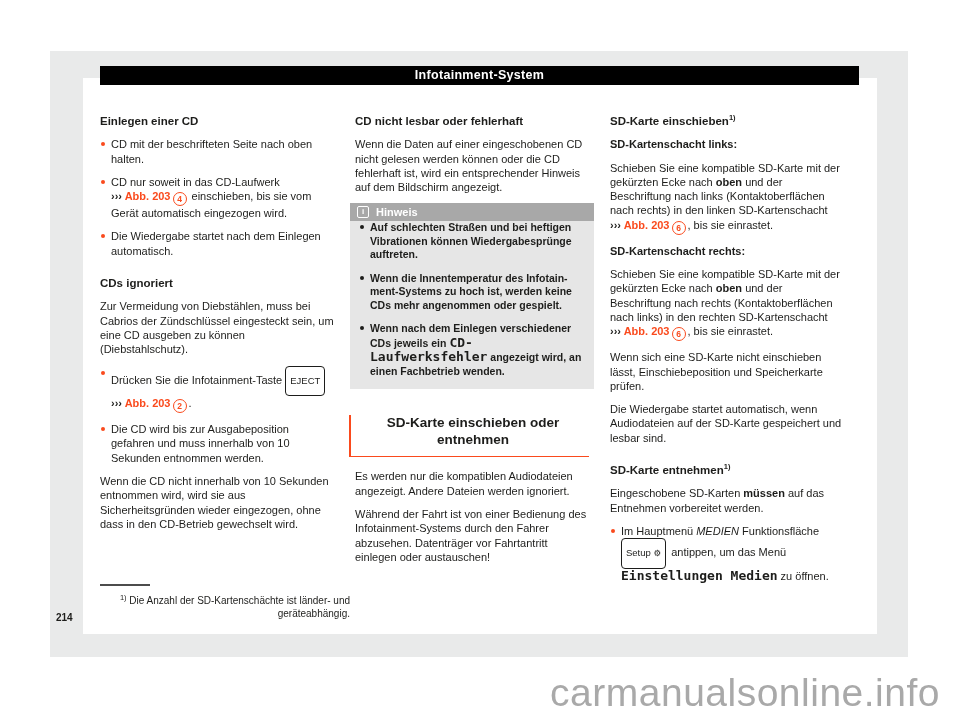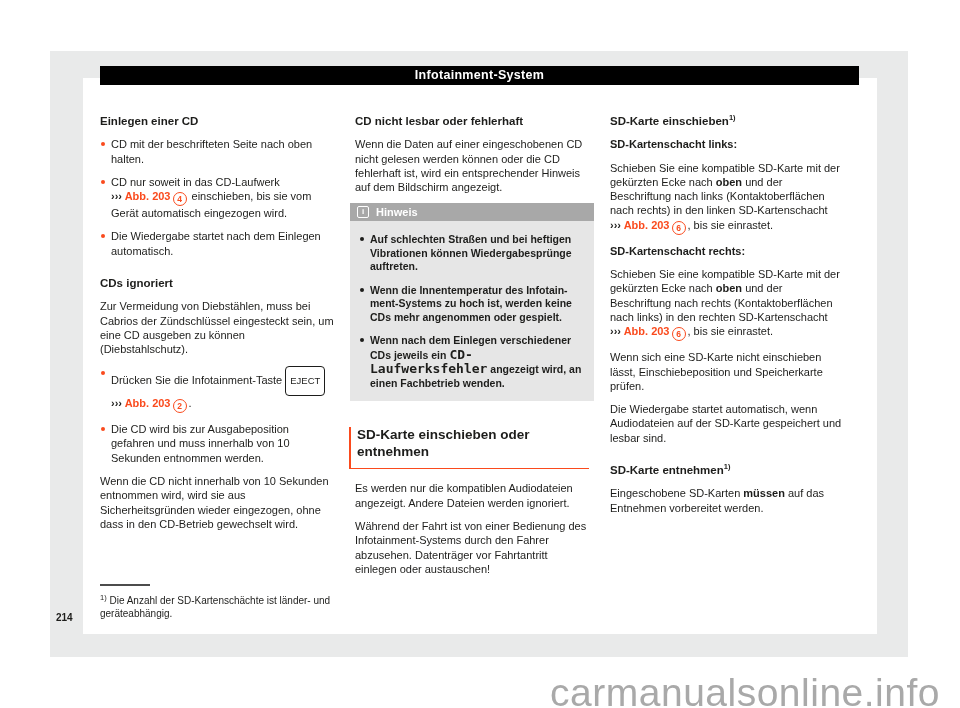--- a/index.html
+++ b/index.html
@@ -54,32 +54,32 @@
   .mono.bold{font-weight:700;}
   .note{background:#e6e6e6;margin:6px -5px 0;}
   .note-head{
     background:#a8a8a8;color:#ffffff;font-weight:700;font-size:11px;
     padding:2px 7px;display:flex;align-items:center;gap:7px;line-height:14px;
   }
   .info-ic{
     width:10px;height:10px;border:1px solid #ffffff;border-radius:2px;
     font-size:8px;line-height:10px;text-align:center;font-weight:700;flex:none;
   }
-  .note-body{padding:12px 9px 1px;font-weight:700;font-size:10.5px;line-height:13.5px;}
+  .note-body{padding:0 9px 1px;font-weight:700;font-size:10.5px;line-height:13.5px;}
   .note-body .bullet{margin:0 0 10px;}
   .note-body .dot{background:#1d1d1b;margin-top:4px;}
   .section-head{
     margin:26px 0 12px -6px;padding:0 0 8px 6px;
     border-left:2px solid #fa4a1d;border-bottom:1px solid #fa4a1d;
-    font-size:13.5px;font-weight:700;line-height:16.5px;
+    font-size:13.5px;font-weight:700;line-height:16.5px;text-align:center;
   }
   sup{font-size:7.5px;vertical-align:super;line-height:0;}
   .footnote{
     position:absolute;left:17px;top:506px;width:250px;
-    font-size:10px;line-height:13px;
+    font-size:10px;line-height:13px;text-align:right;
   }
   .fn-rule{width:50px;height:2px;background:#4c4c4c;margin:0 0 8px;}
   .pagenum{position:absolute;left:56px;top:612px;font-size:10px;font-weight:700;color:#1d1d1b;}
   .watermark{
     position:absolute;right:20px;top:671px;
     font-size:39px;color:#a9a9a9;letter-spacing:.5px;
   }
 </style>
 </head>
 <body>
@@ -172,20 +172,24 @@
 
       <p><span>Schieben Sie eine kompatible SD-Karte mit der gekürzten Ecke nach </span><span class="bold">oben</span><span> und der Beschriftung nach rechts (Kontaktoberflächen nach links) in den rechten SD-Kartenschacht</span><br><span class="chev">››› </span><span class="ref-link">Abb. 203</span><span class="circ">6</span><span>, bis sie einrastet.</span></p>
 
       <p>Wenn sich eine SD-Karte nicht einschieben lässt, Einschiebeposition und Speicherkarte prüfen.</p>
       <p>Die Wiedergabe startet automatisch, wenn Audiodateien auf der SD-Karte gespeichert und lesbar sind.</p>
 
       <div class="colhead gap"><span>SD-Karte entnehmen</span><sup>1)</sup></div>
 
       <p><span>Eingeschobene SD-Karten </span><span class="bold">müssen</span><span> auf das Entnehmen vorbereitet werden.</span></p>
 
+      <div class="bullet">
+        <span class="dot"></span>
+        <span class="btext"><span>Im Hauptmenü </span><span class="it">MEDIEN</span><span> Funktionsfläche</span><br><span class="key"><span>Setup</span> <span class="gear">⚙</span></span><span> antippen, um das Menü </span><span class="mono bold">Einstellungen Medien</span><span> zu öffnen.</span></span>
+      </div>
     </div>
 
   </div>
 
   <div class="footnote">
     <div class="fn-rule"></div>
     <sup>1)</sup><span> Die Anzahl der SD-Kartenschächte ist länder- und geräteabhängig.</span>
   </div>
 
 </div>

